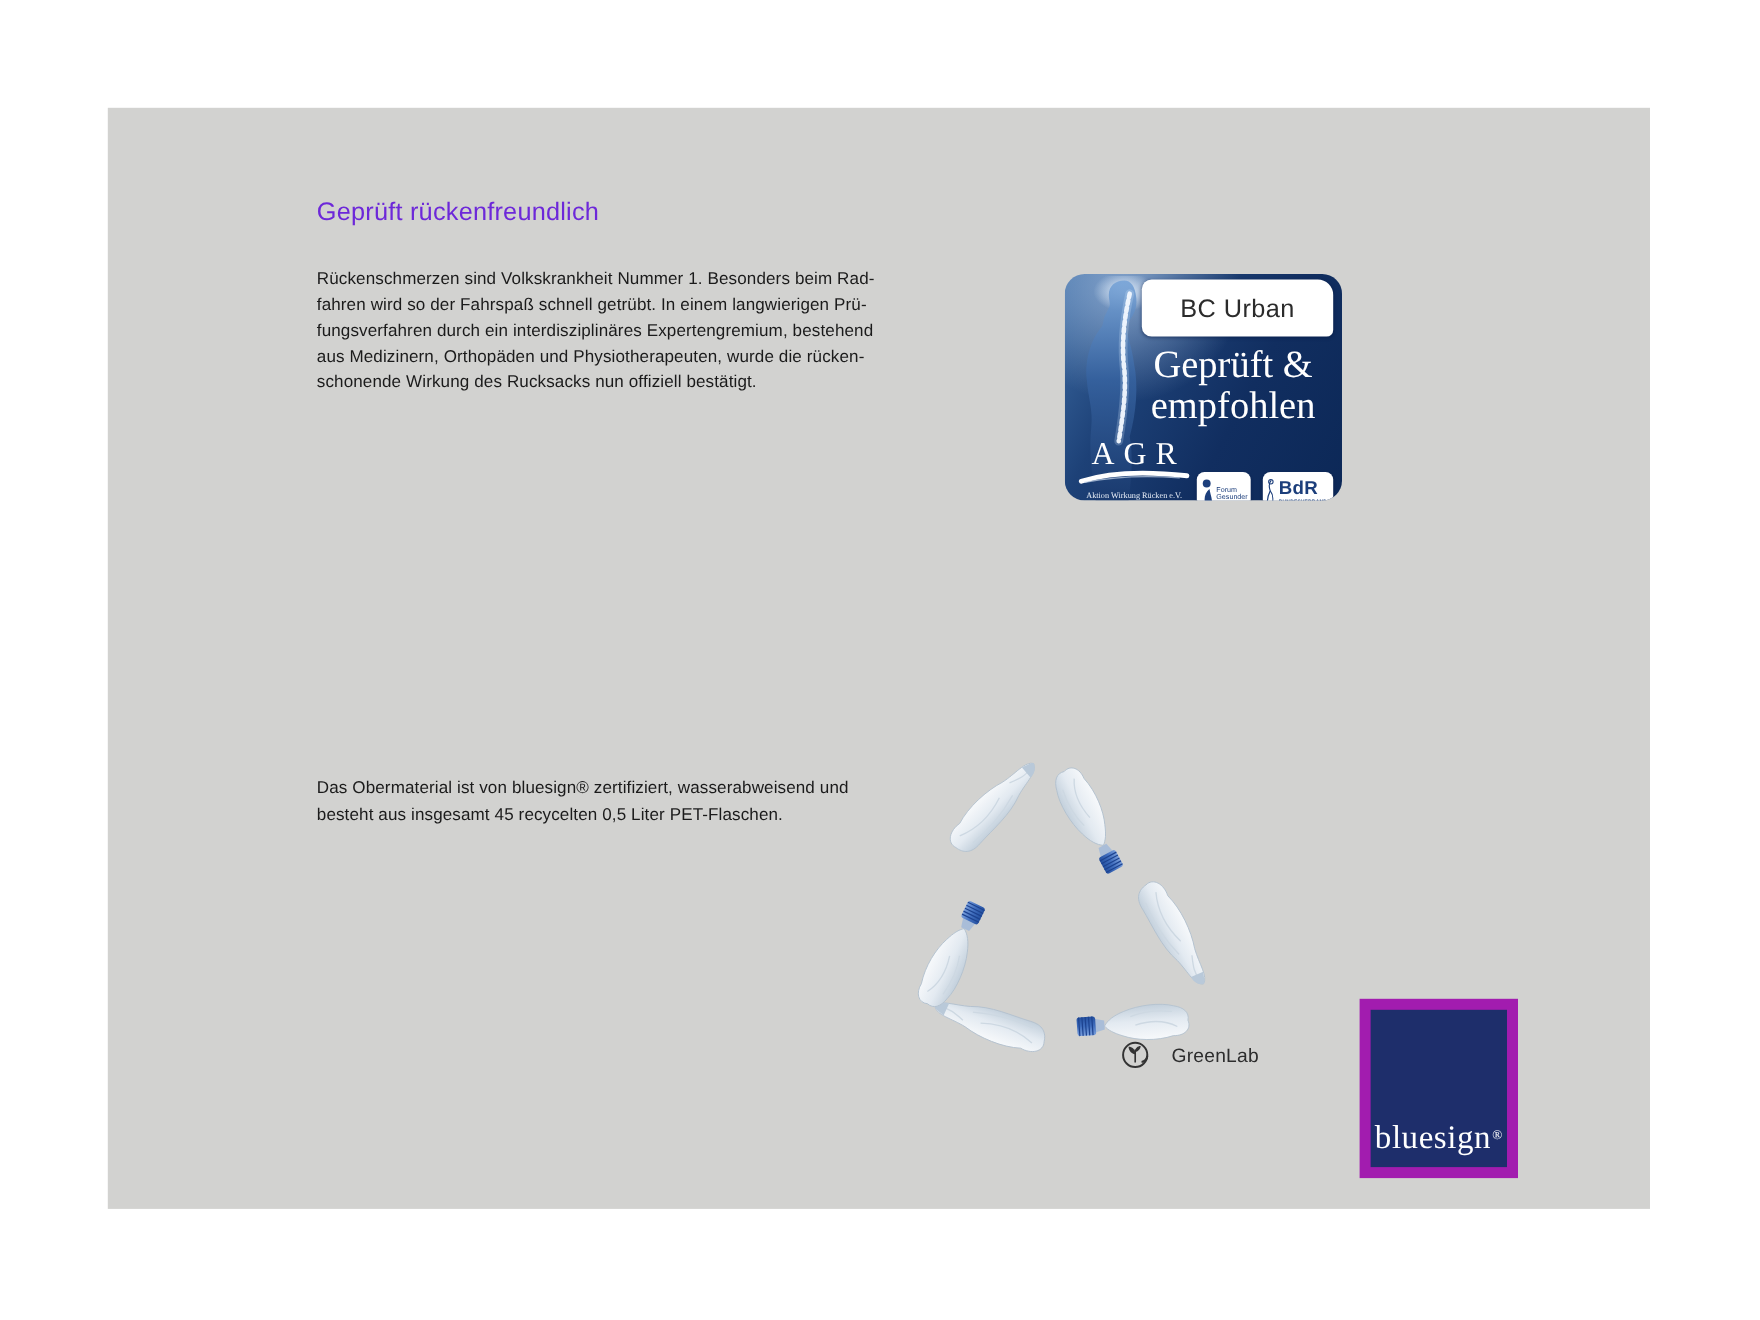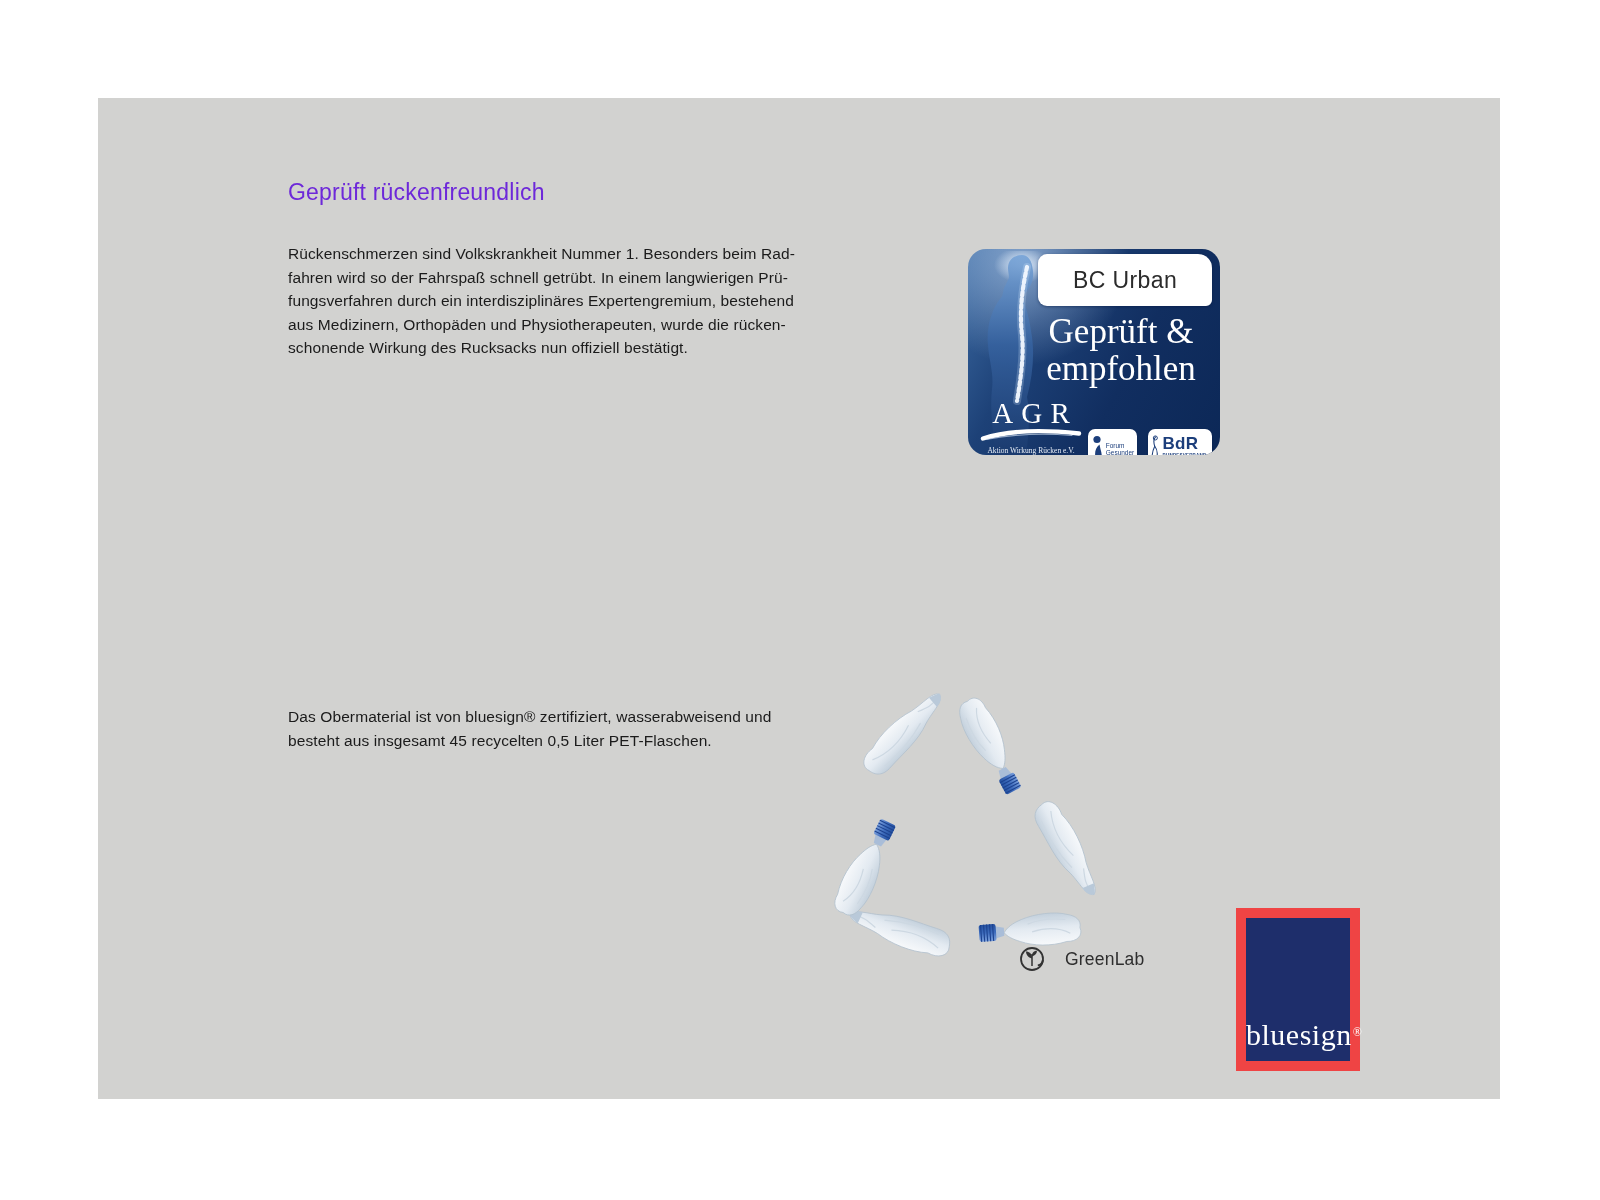--- a/index.html
+++ b/index.html
@@ -63,21 +63,21 @@
   .bdr-sub1{font-size:4.5px;font-weight:700;color:#1c3e7b;letter-spacing:.2px;margin-top:1px;}
   .bdr-sub2{font-size:4px;color:#8a3a36;letter-spacing:.2px;}
   .bdr-bar{width:36px;height:3px;background:#7d97ba;margin-top:1px;}
   
   .greenlab{
     left:919px;top:846px;display:flex;align-items:center;gap:18px;
   }
   .greenlab-label{font-size:17.5px;color:#2e2e2e;letter-spacing:.2px;}
   
   .bluesign{
-    left:1138px;top:810px;width:124px;height:163px;background:#ef4444;
+    left:1138px;top:810px;width:144px;height:163px;background:#a21caf;
   }
   .bluesign-inner{position:absolute;left:10px;top:10px;right:10px;bottom:10px;background:#1e2e6b;}
   .bluesign-label{
     position:absolute;left:0;right:0;bottom:9px;text-align:center;
     font-family:"Liberation Serif","DejaVu Serif",serif;
     font-size:30px;color:#ffffff;letter-spacing:.5px;
   }
   .bluesign-label sup{font-size:12px;vertical-align:9px;margin-left:1px;}
 </style>
 </head>

